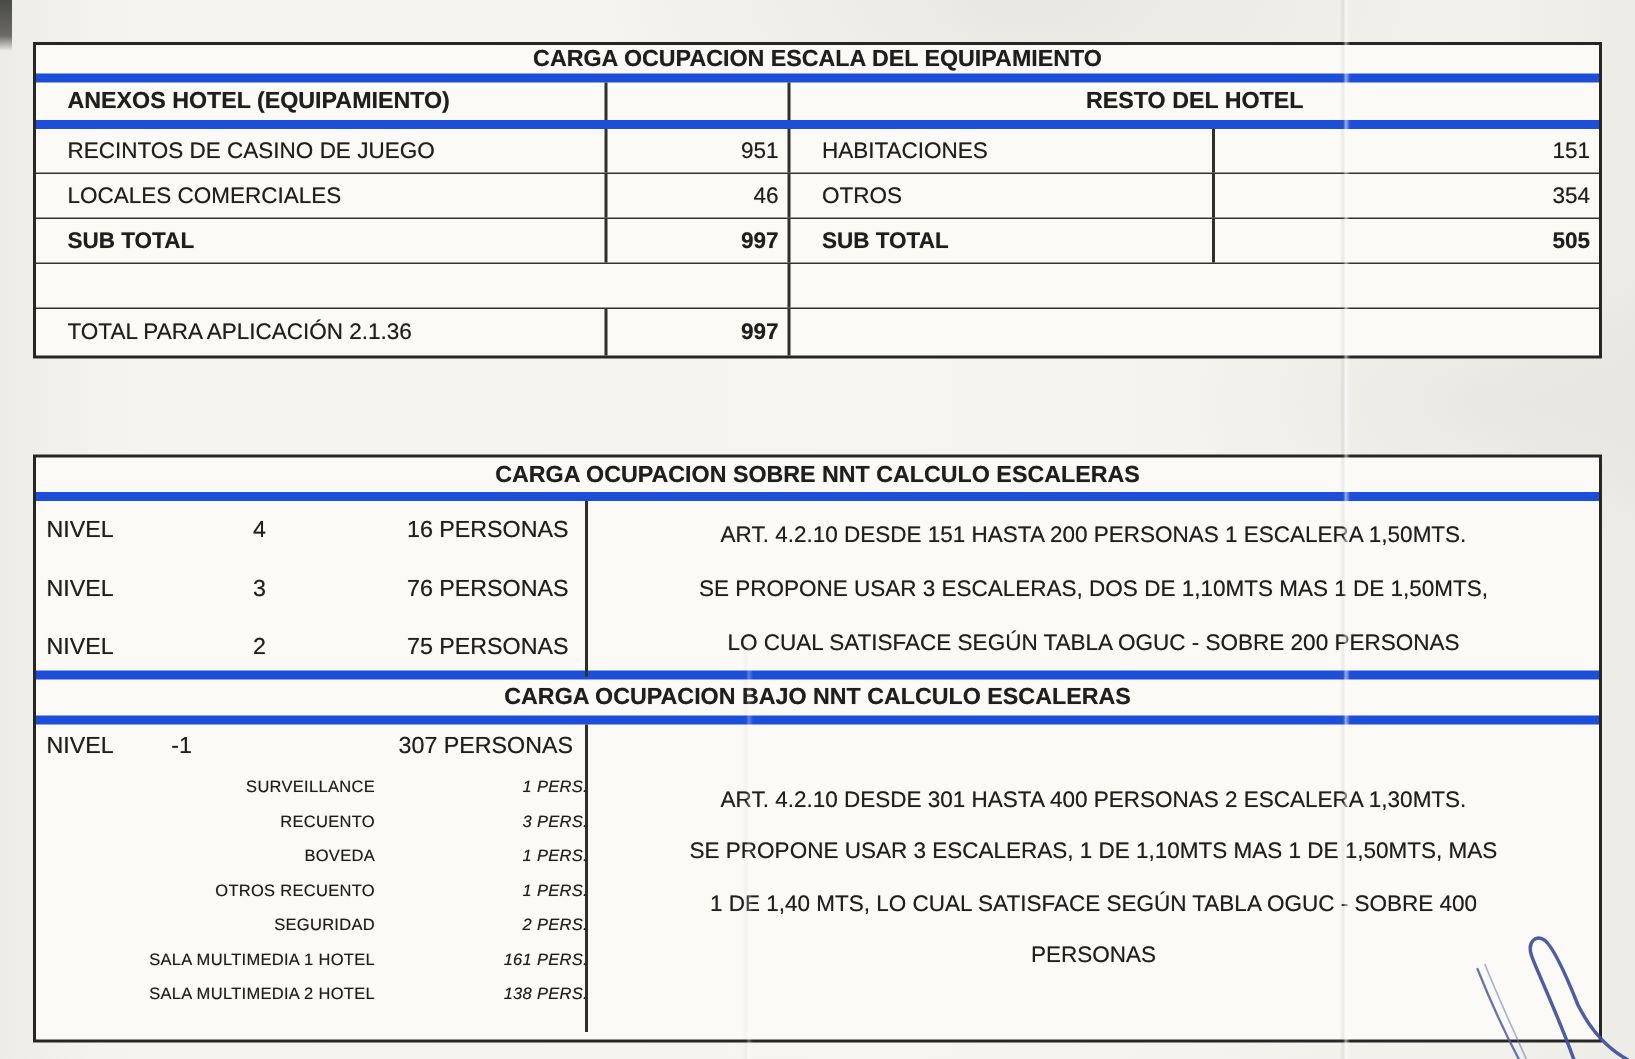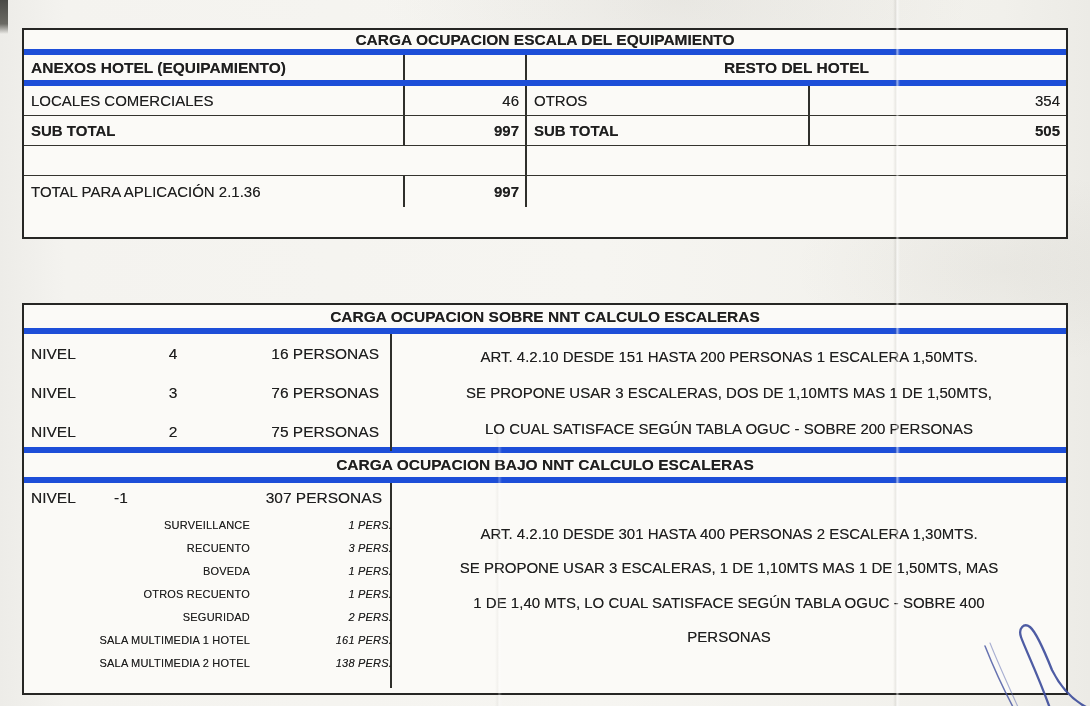--- a/index.html
+++ b/index.html
@@ -31,21 +31,21 @@
     position:absolute;
     background:#fbfaf7;
     border:2.5px solid #262624;
     box-sizing:border-box;
   }
   .row{box-sizing:border-box;display:grid;align-items:center;}
   .bb2{border-bottom:6px solid #1d4ed8;}
   .bb1{border-bottom:1.5px solid #34342f;}
   .cell{box-sizing:border-box;height:100%;display:flex;align-items:center;overflow:hidden;white-space:nowrap;}
   .br2{border-right:2px solid #2f2f2b;}
-  .lab{padding-left:7px;justify-content:flex-start;}
+  .lab{padding-left:21px;justify-content:flex-start;}
   .num{padding-right:6px;justify-content:flex-end;}
   .ctr{justify-content:center;}
   .bold{font-weight:bold;}
   .fs16{font-size:15.5px;}
   .title-row{display:flex;align-items:center;justify-content:center;font-weight:bold;font-size:15.5px;box-sizing:border-box;}
   
   .t1{left:22px;top:28px;width:1046px;height:211px;}
   .t1 .r-title{height:25px;}
   .t1 .r-head{height:31px;grid-template-columns:381px 122px 1fr;}
   .t1 .r-data{height:30px;grid-template-columns:381px 122px 283px 1fr;font-size:15px;}
@@ -82,20 +82,26 @@
 
   <div class="sheet t1 ink">
     <div class="row r-title bb2 title-row">CARGA OCUPACION ESCALA DEL EQUIPAMIENTO</div>
 
     <div class="row r-head bb2">
       <div class="cell lab br2 bold fs16">ANEXOS HOTEL (EQUIPAMIENTO)</div>
       <div class="cell br2"></div>
       <div class="cell ctr bold fs16">RESTO DEL HOTEL</div>
     </div>
 
+    <div class="row r-data bb1">
+      <div class="cell lab br2">RECINTOS DE CASINO DE JUEGO</div>
+      <div class="cell num br2">951</div>
+      <div class="cell lab br2">HABITACIONES</div>
+      <div class="cell num">151</div>
+    </div>
 
     <div class="row r-data bb1">
       <div class="cell lab br2">LOCALES COMERCIALES</div>
       <div class="cell num br2">46</div>
       <div class="cell lab br2">OTROS</div>
       <div class="cell num">354</div>
     </div>
 
     <div class="row r-data bb1 bold">
       <div class="cell lab br2">SUB TOTAL</div>

